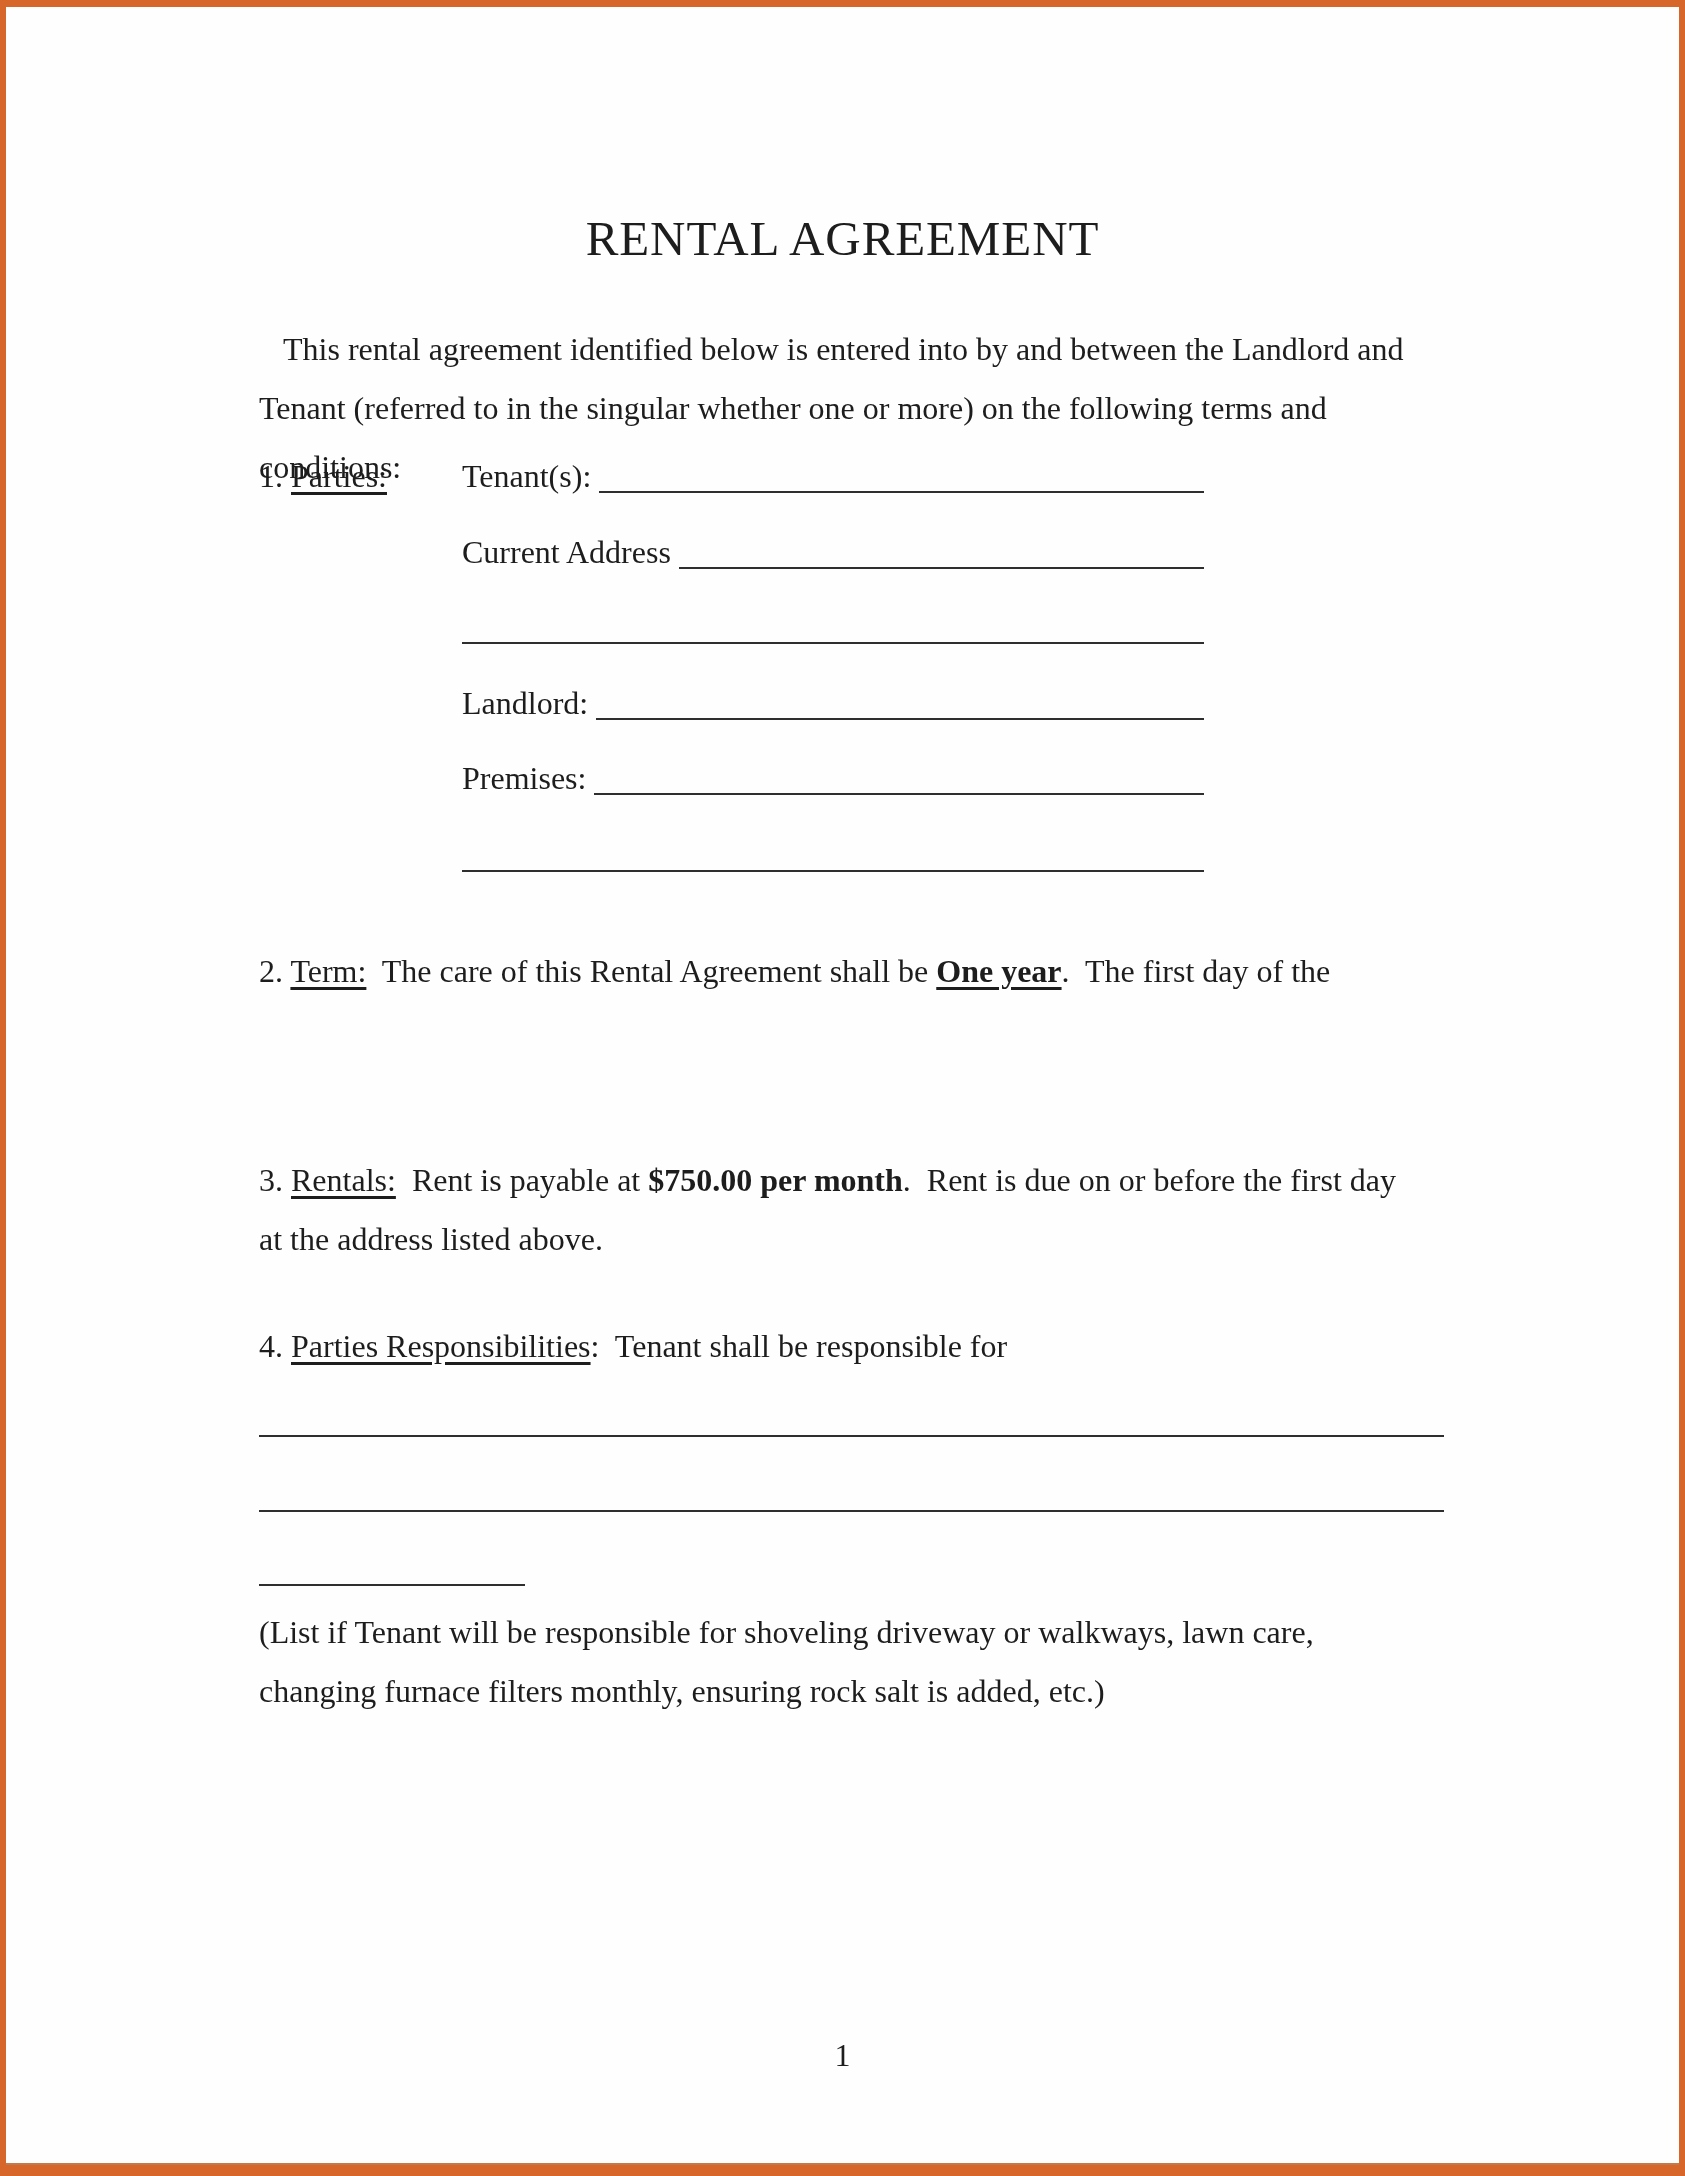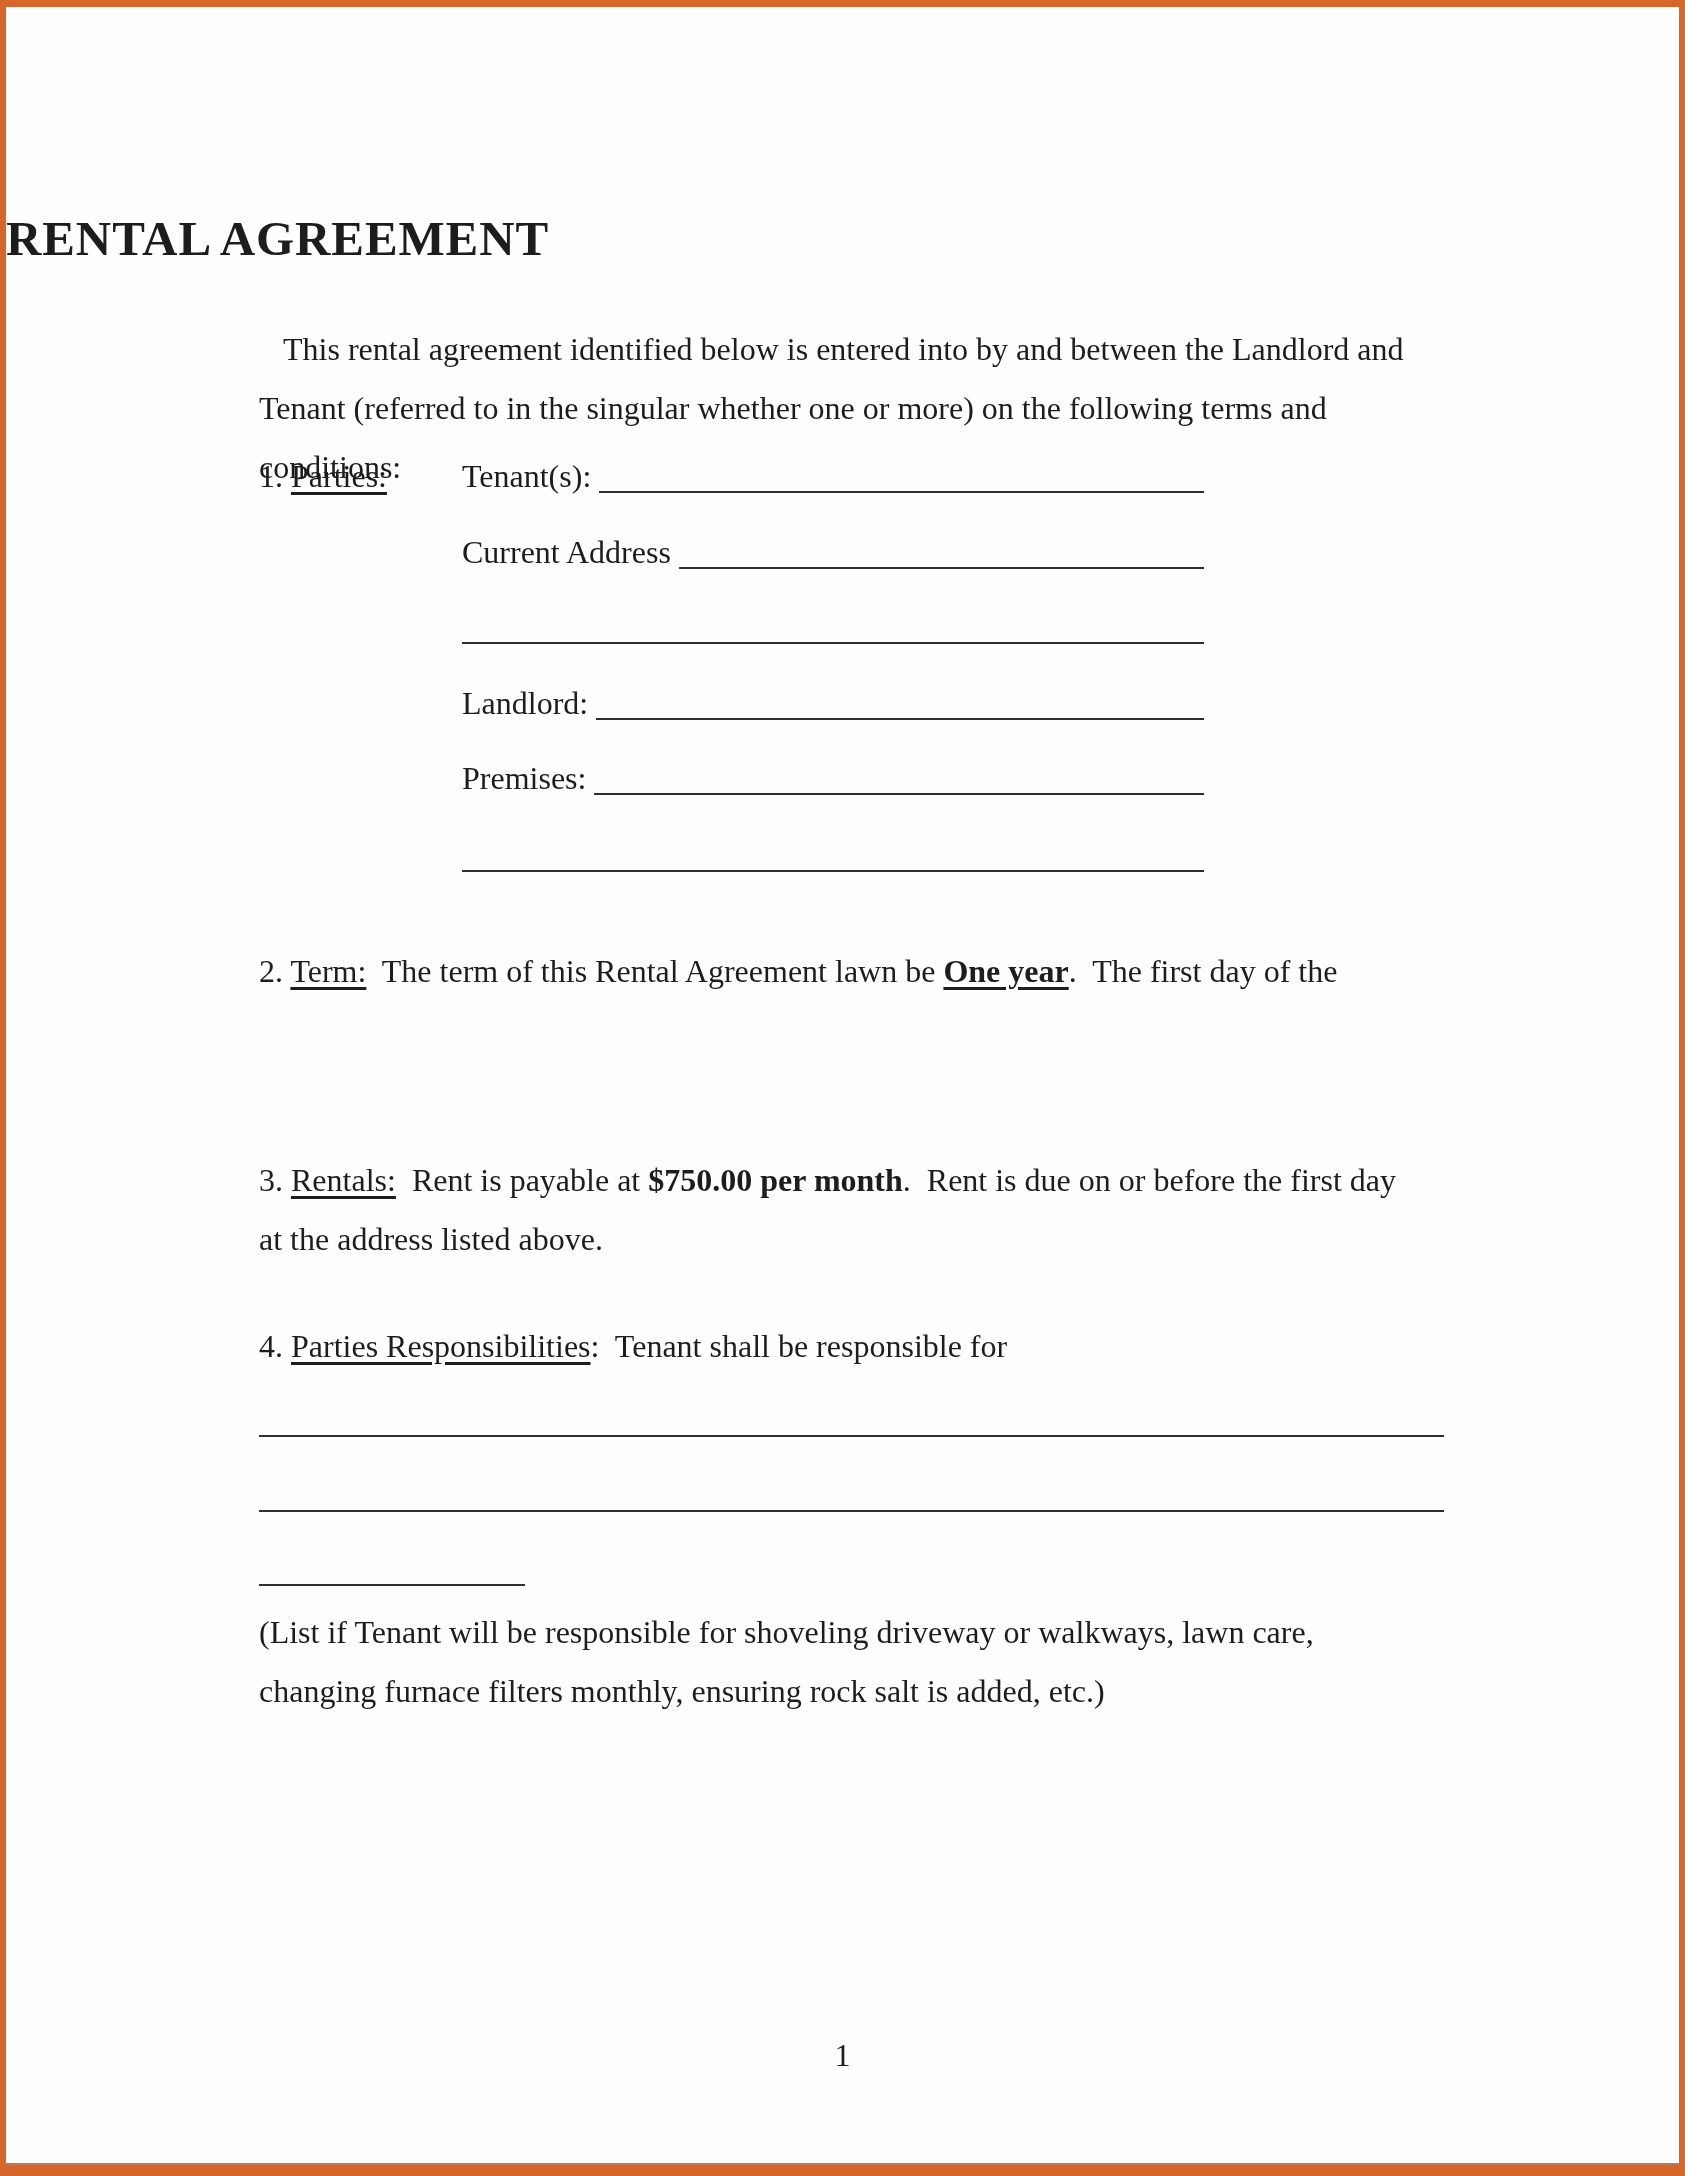--- a/index.html
+++ b/index.html
@@ -19,22 +19,22 @@
     content:''; position:absolute; left:-6.1px; right:-6.1px; bottom:0; height:1.8px;
     background:#aa4d16; opacity:.75;
   }
   .content { position:absolute; left:0; top:0; width:1673px; height:2158px; }
   .tline {
     position:absolute;
     font-size:32px; line-height:39px;
     white-space:pre;
   }
   .title {
-    position:absolute; left:0; right:0; 
-    font-size:49px; line-height:56px; font-weight:bold;
+    position:absolute; left:0; right:0; text-align:center;
+    font-size:49px; line-height:56px; font-weight:normal;
     letter-spacing:0.9px; white-space:pre;
   }
   .para { position:absolute; font-size:32px; line-height:39px; }
   .para .ln { white-space:pre;margin-top:20px; }
   .indent1 { text-indent:24px; }
   .u  { text-decoration:underline; text-decoration-thickness:2.6px; text-underline-offset:5.3px; }
   .b  { font-weight:bold; }
   .bu { font-weight:bold; text-decoration:underline; text-decoration-thickness:2.6px; text-underline-offset:5.3px; }
   .frow {
     position:absolute; display:flex; align-items:flex-end;
@@ -90,21 +90,21 @@
 
     <div class="frow" style="left:456px; top:676px; width:742px">
       <span class="lbl">Landlord: </span>
       <span class="fill"></span>
     </div>
 
     <div class="frow" style="left:456px; top:828px; width:742px">
       <span class="fill"></span>
     </div>
 
-    <div class="tline" style="left:253px; top:945px"><span>2. </span><span class="u">Term:</span><span>  The term of this Rental Agreement lawn be </span><span class="bu">One year</span><span>.  The first day of the</span></div>
+    <div class="tline" style="left:253px; top:945px"><span>2. </span><span class="u">Term:</span><span>  The care of this Rental Agreement shall be </span><span class="bu">One year</span><span>.  The first day of the</span></div>
 
 
     <div class="para" style="left:253px; top:1134px; width:1229px">
       <div class="ln"><span>3. </span><span class="u">Rentals:</span><span>  Rent is payable at </span><span class="b">$750.00 per month</span><span>.  Rent is due on or before the first day</span></div>
       <div class="ln">at the address listed above.</div>
     </div>
 
     <div class="tline" style="left:253px; top:1320px"><span>4. </span><span class="u">Parties Responsibilities</span><span>:</span><span>  Tenant shall be responsible for</span></div>
 
     <div class="rule" style="left:253px; top:1428px; width:1185px"></div>

